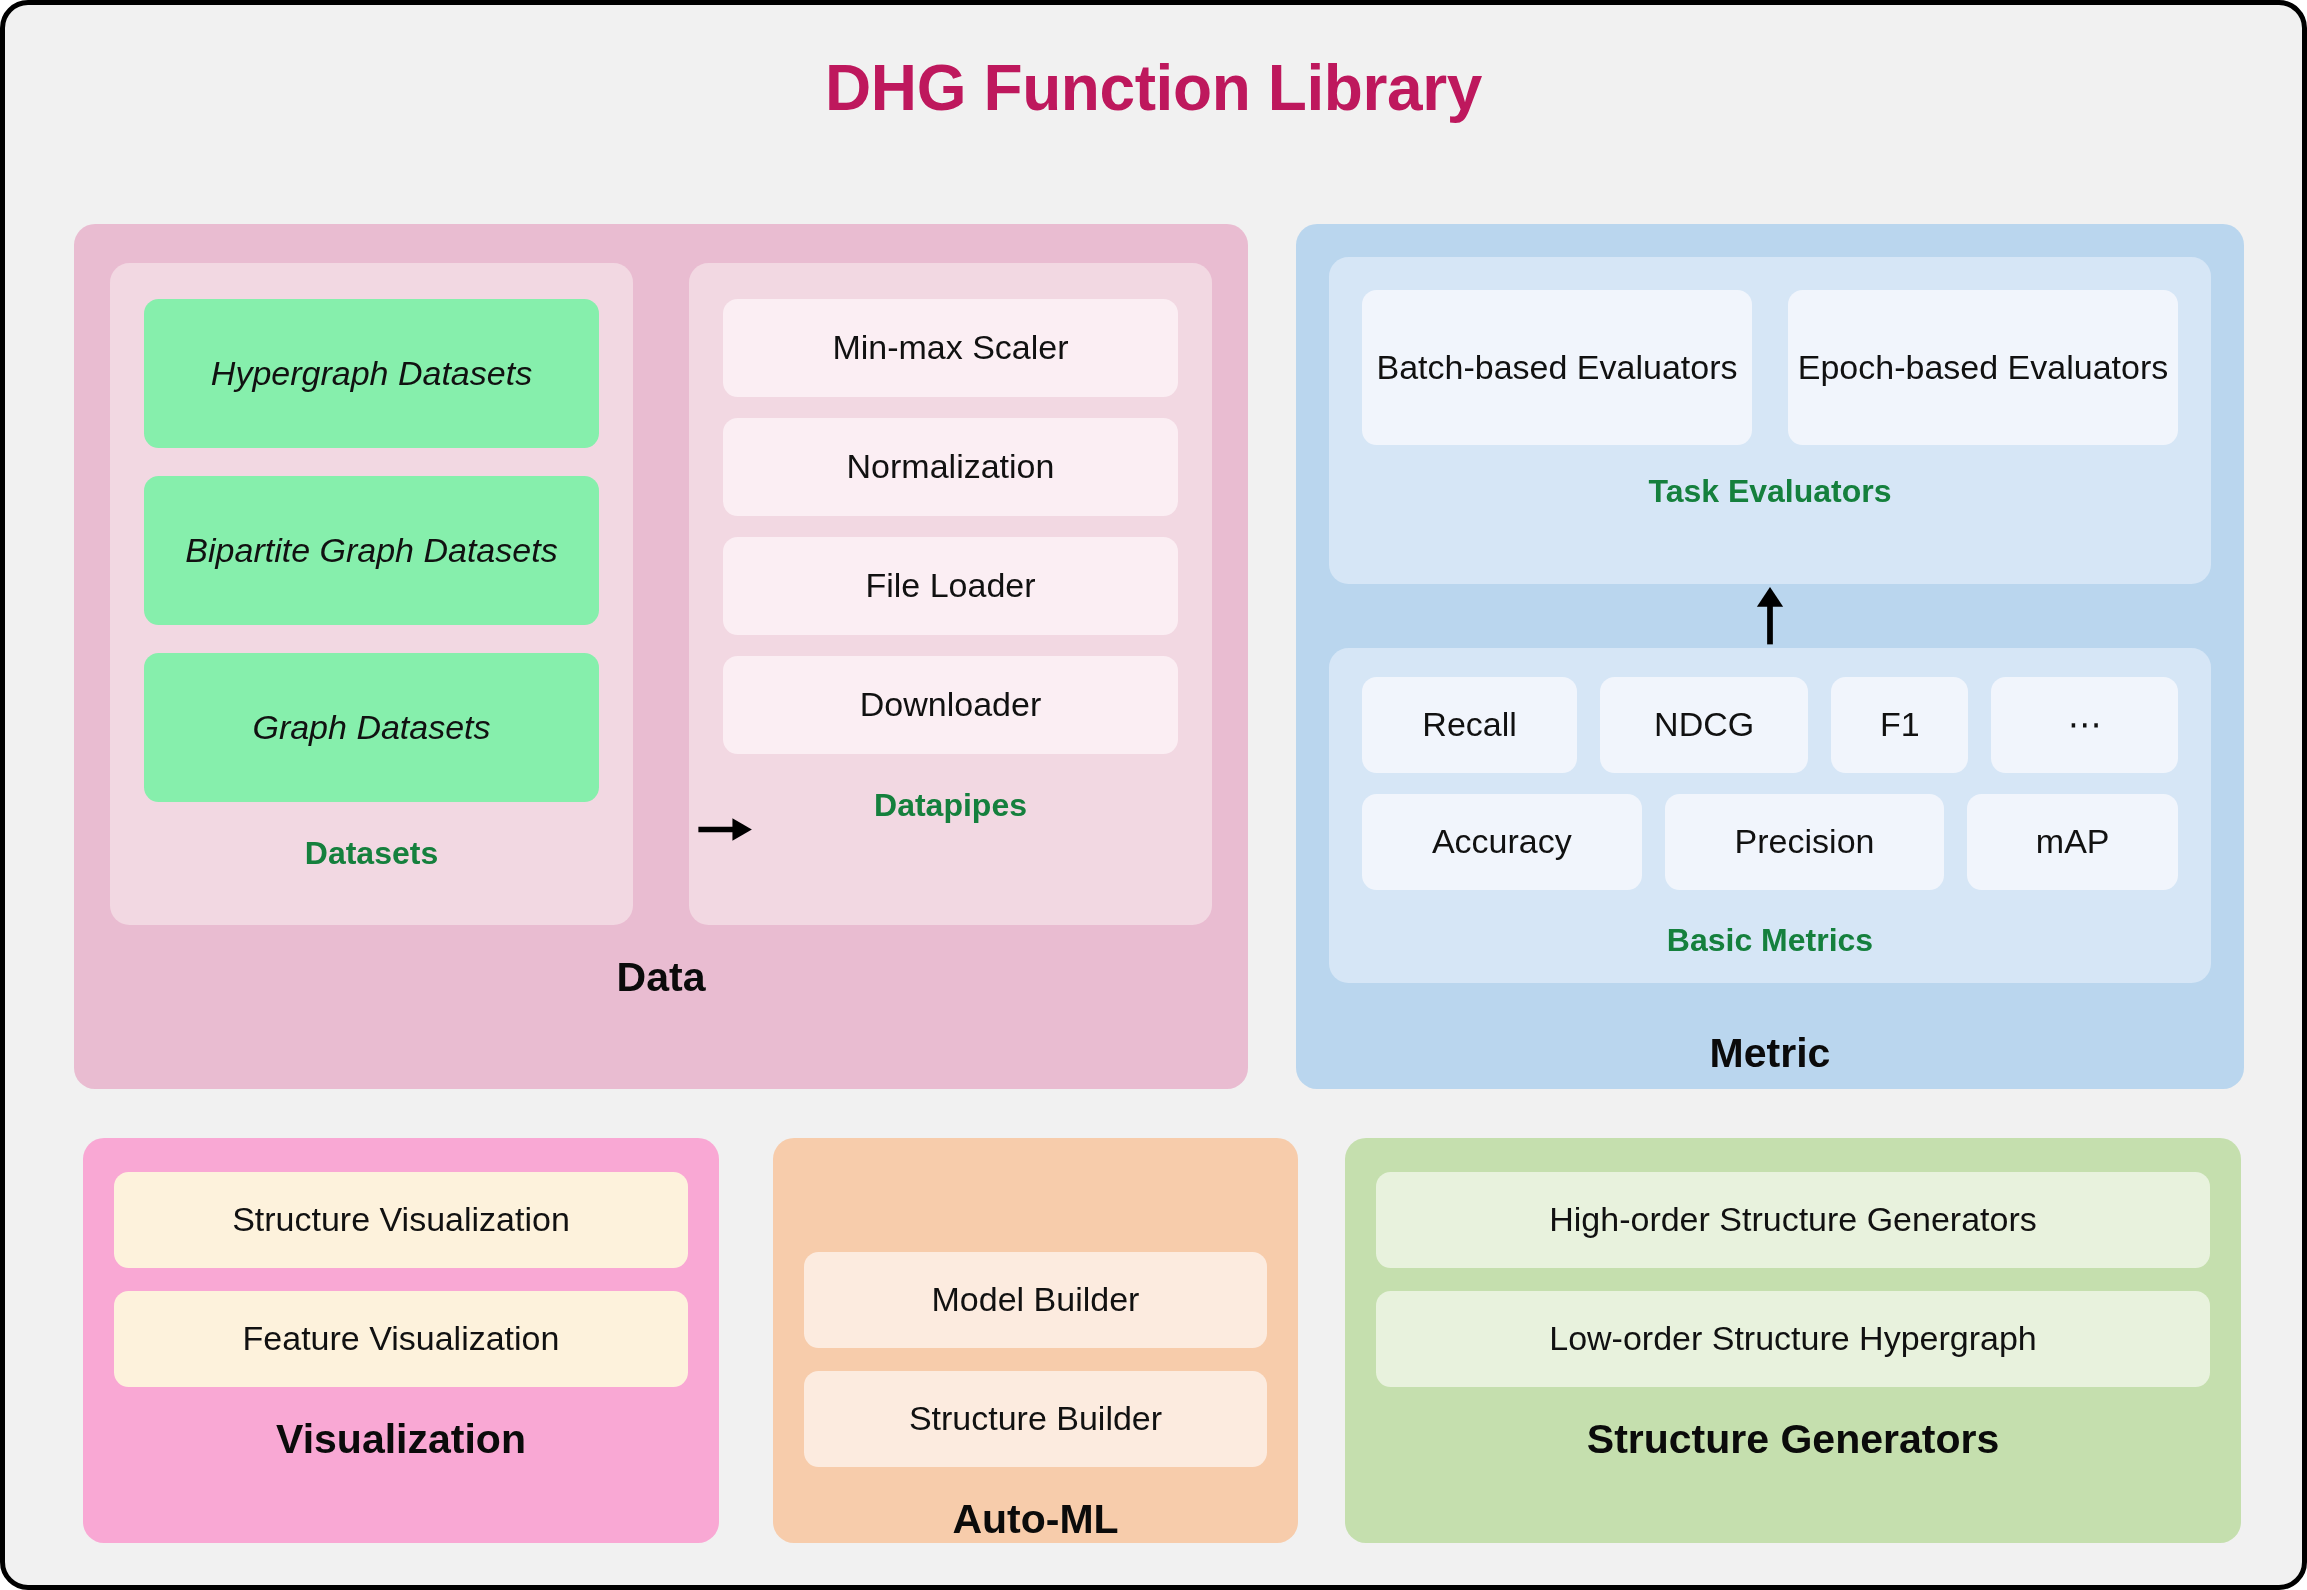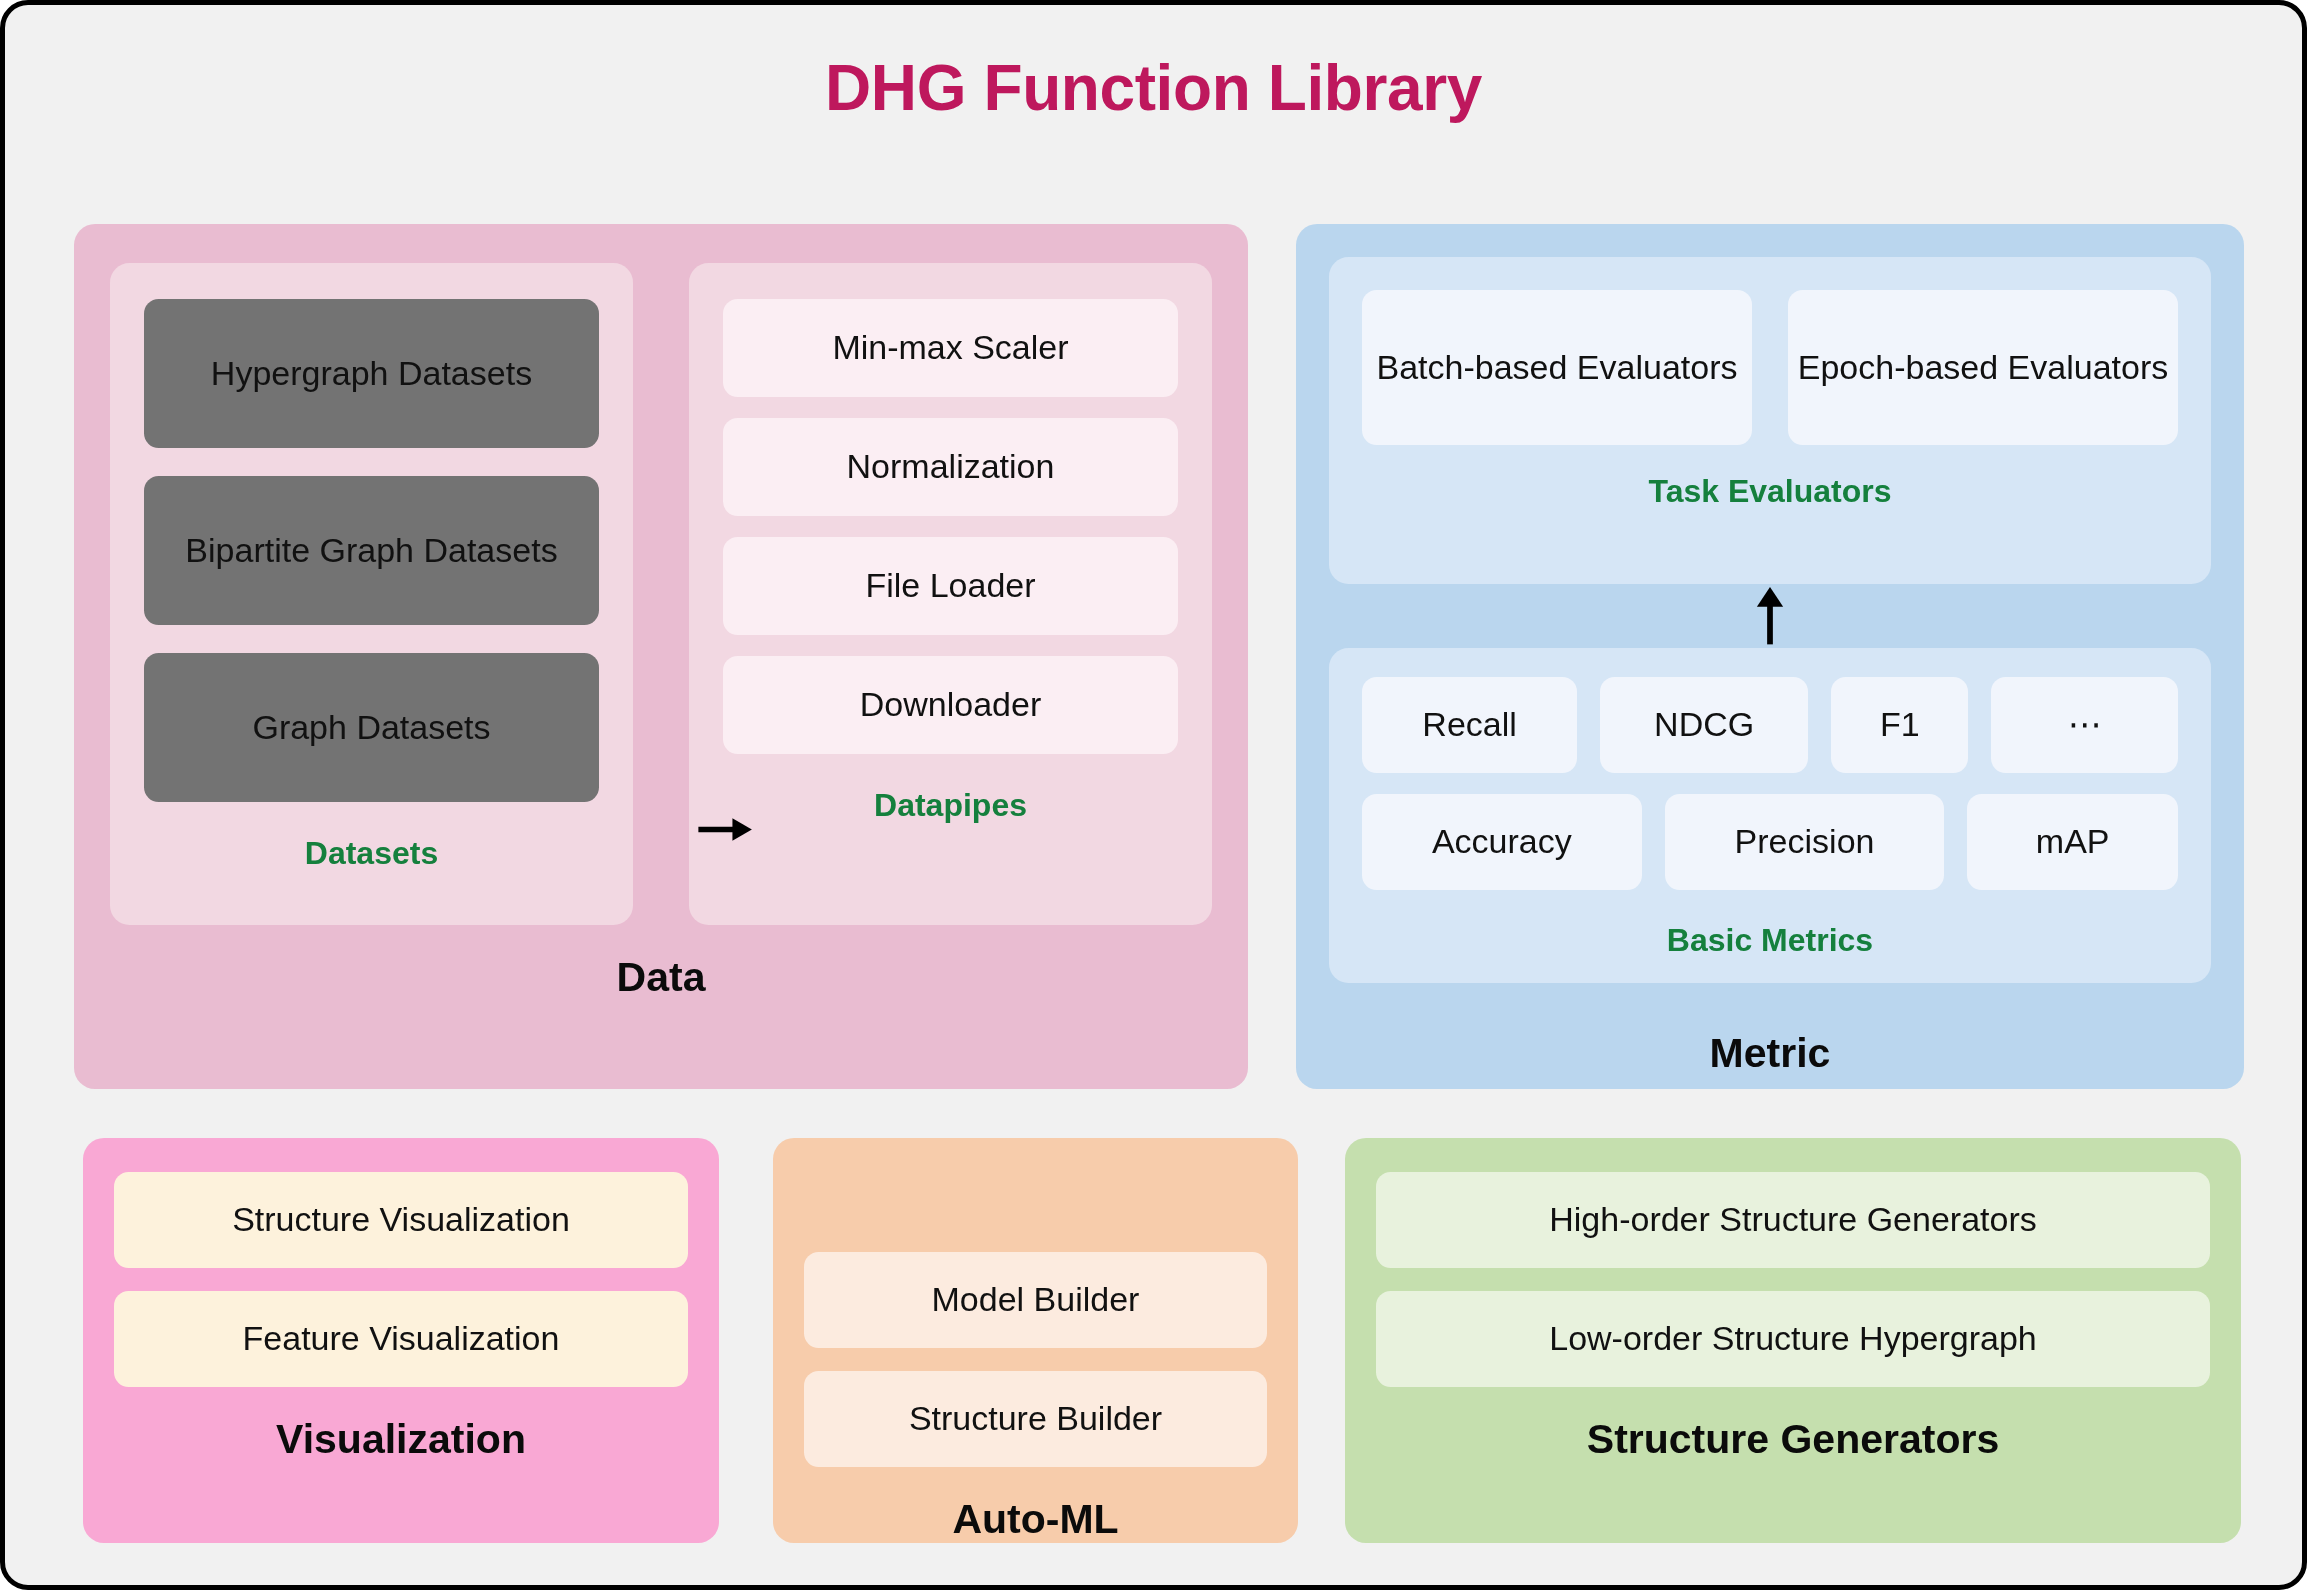--- a/index.html
+++ b/index.html
@@ -87,21 +87,21 @@
   #data-columns {
     display: flex;
     gap: 56px;
     height: 662px;
   }
   .data-col {
     background: #f2d8e2;
     flex: 1;
     padding: 36px 34px 0 34px;
   }
-  #datasets-col .chip { background: #737373; }
+  #datasets-col .chip { background: #86efac; font-style: italic; }
   #datapipes-col .chip { background: #fbeef3; }
   #datasets-items {
     display: flex;
     flex-direction: column;
     gap: 28px;
   }
   #datasets-items .chip { height: 149px; }
   #datapipes-items {
     display: flex;
     flex-direction: column;

